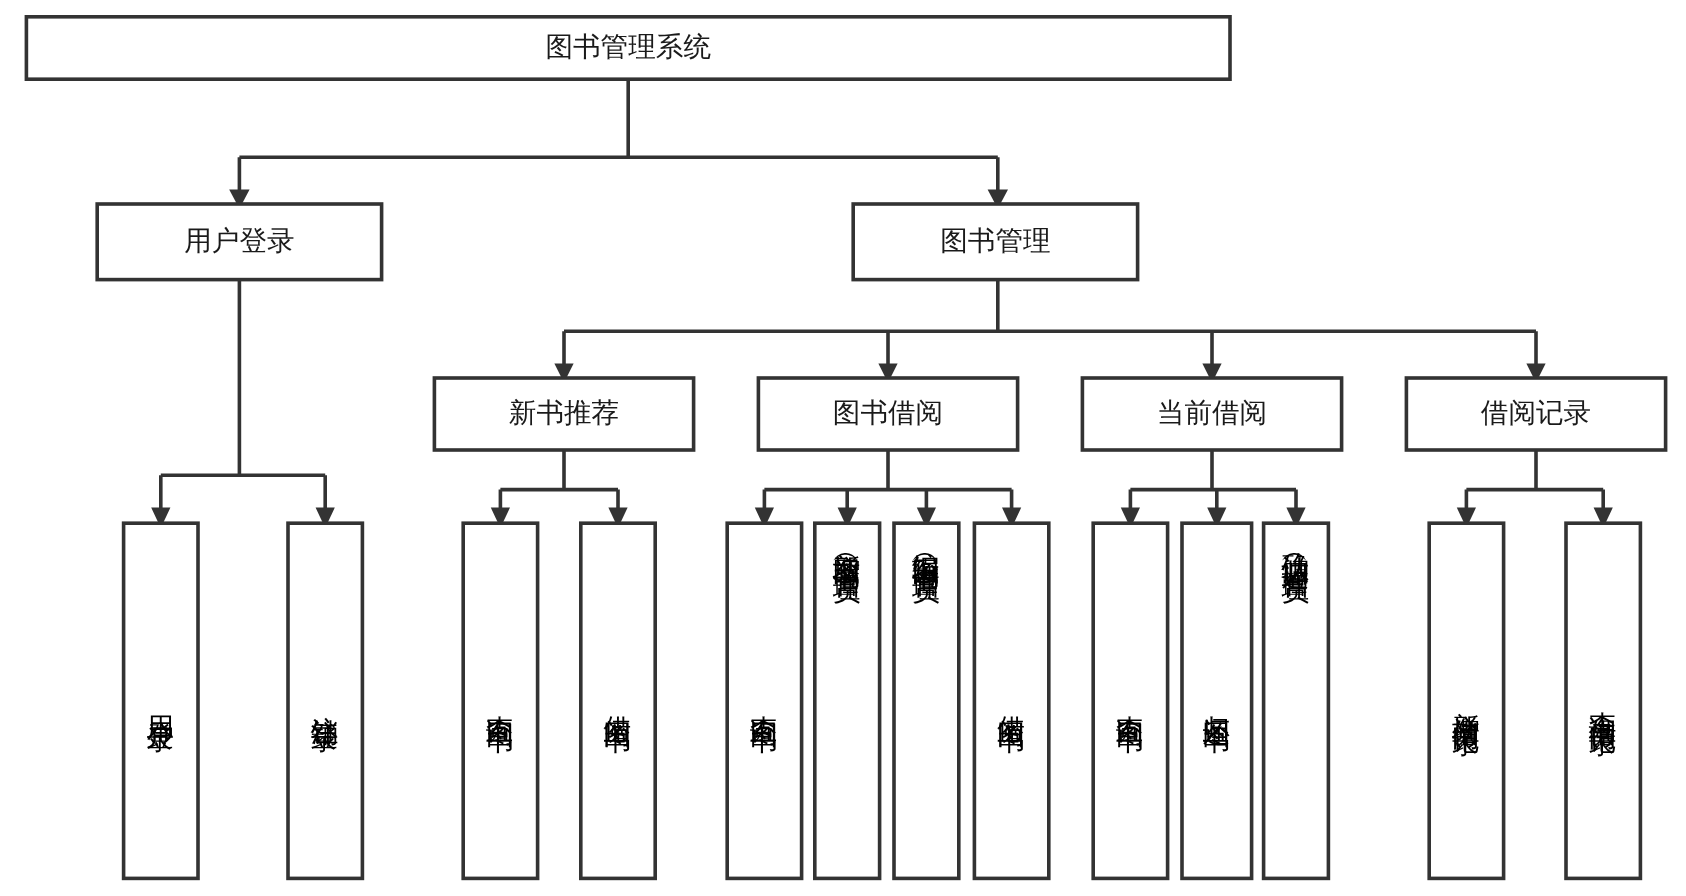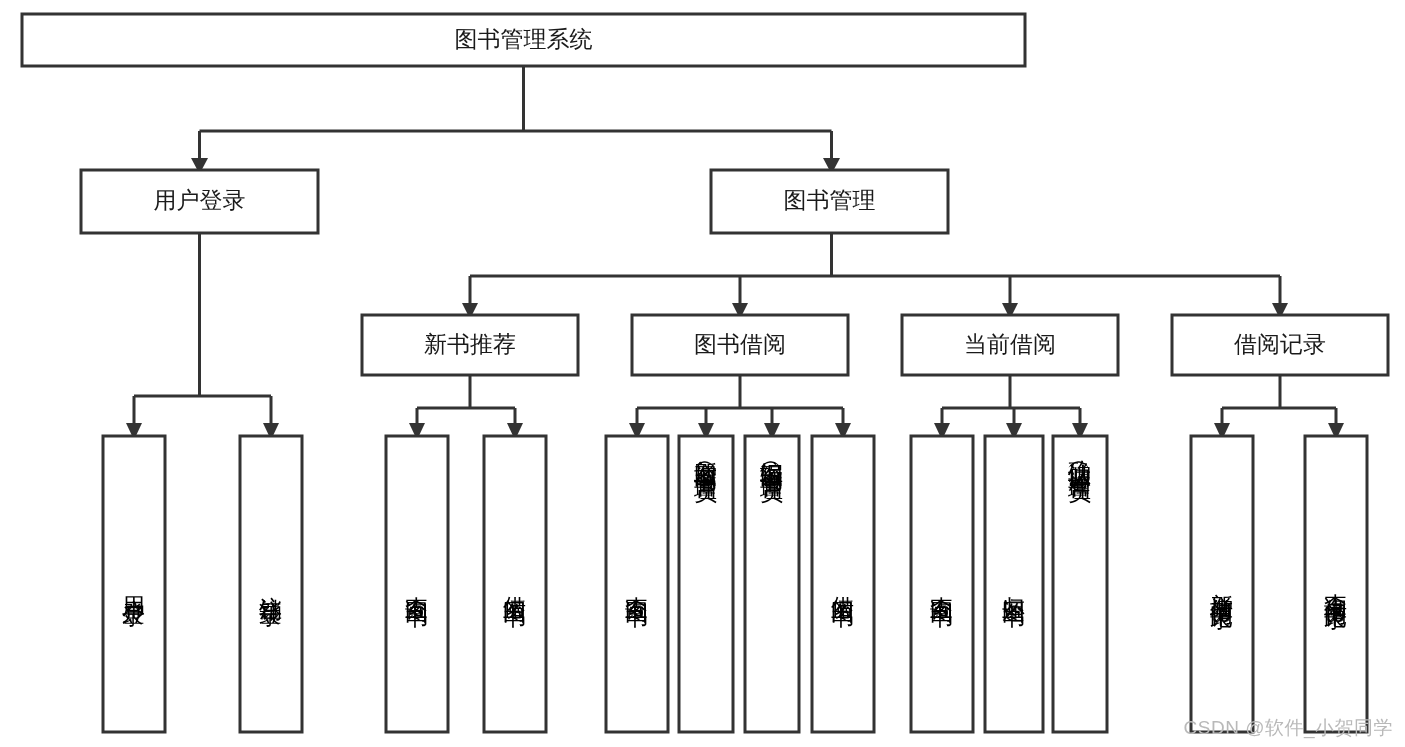--- a/index.html
+++ b/index.html
@@ -237,14 +237,13 @@
 
     <div class="leaf-label-wrap centered" style="position:absolute;left:1191px;top:436px;width:62px;height:296px;">
       <span class="leaf-label-v">新增借阅记录</span>
     </div>
 
     <div class="leaf-label-wrap centered" style="position:absolute;left:1305px;top:436px;width:62px;height:296px;">
       <span class="leaf-label-v">查询借阅记录</span>
     </div>
   </div>
 
-  <div class="watermark">CSDN @软件_小贺同学</div>
 </div>
 
 </body></html>

